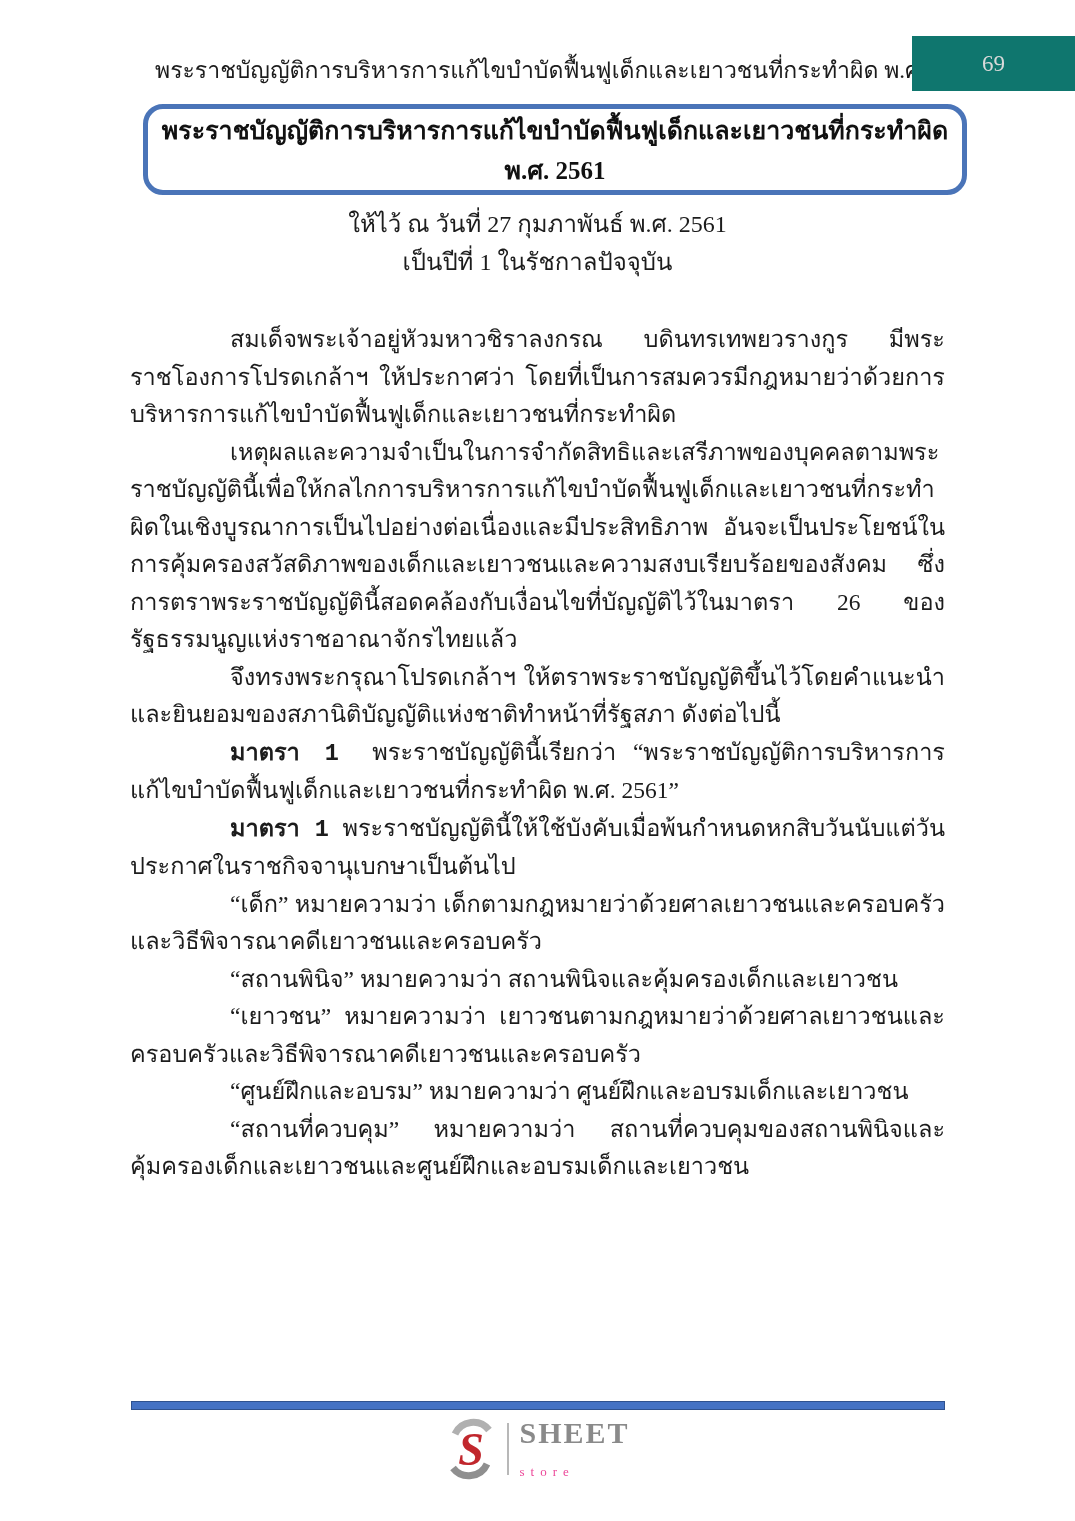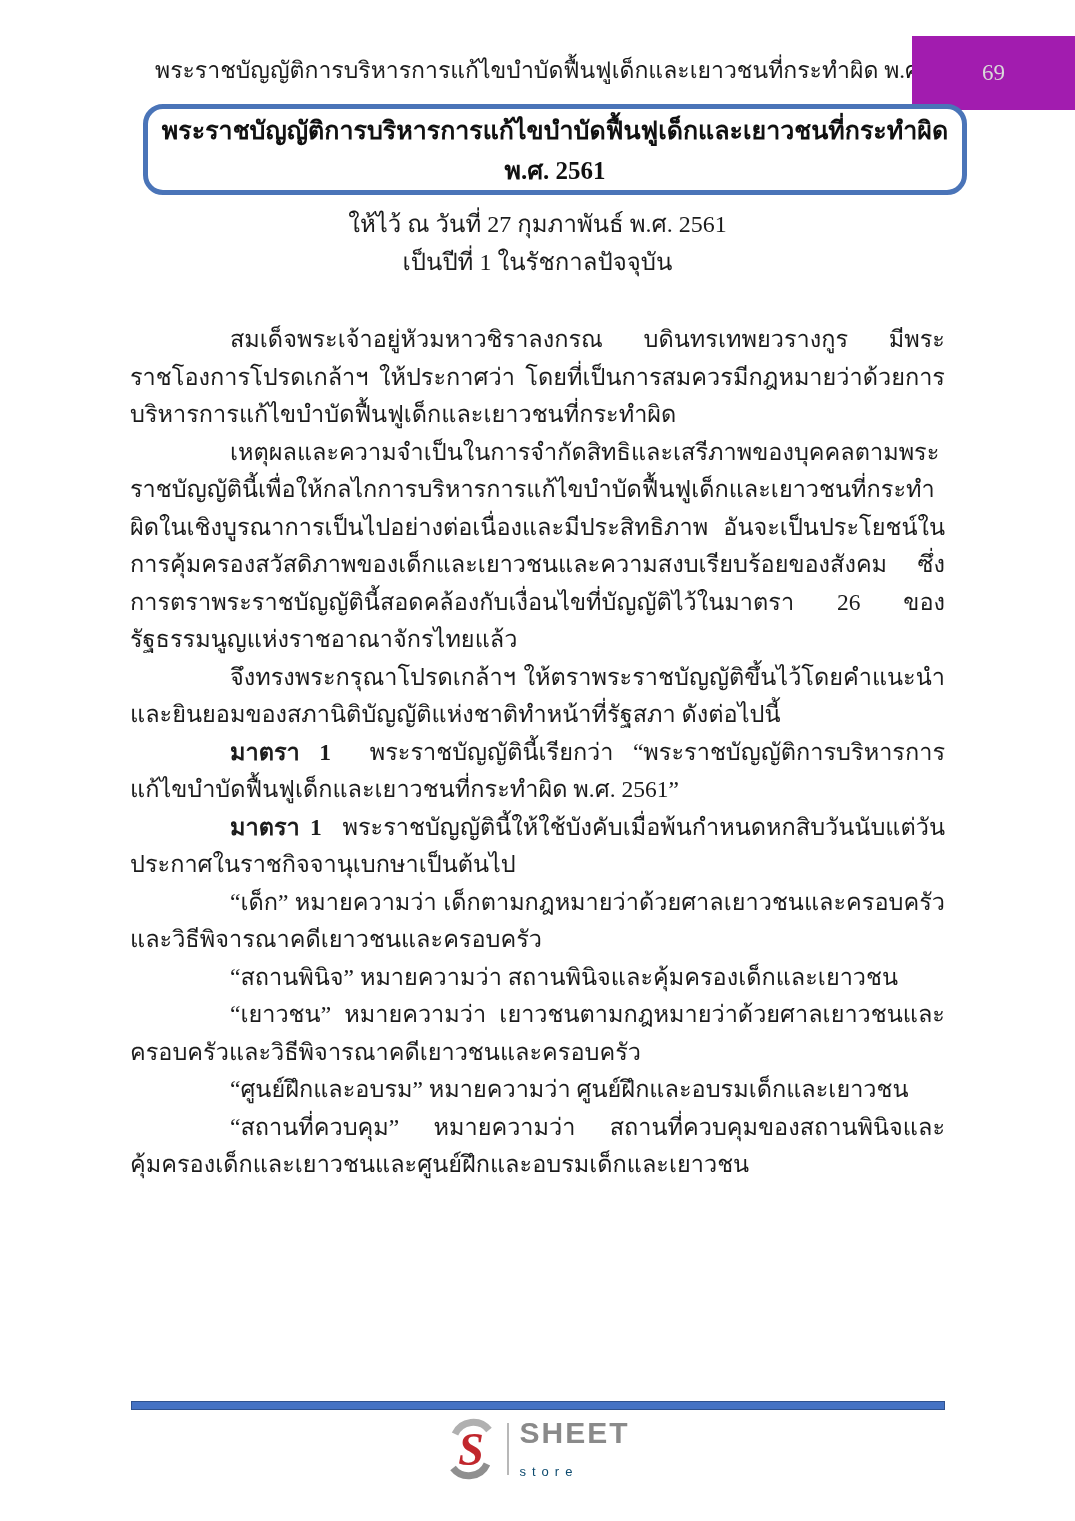--- a/index.html
+++ b/index.html
@@ -24,22 +24,22 @@
     text-align: center;
     font-size: 23px;
     white-space: nowrap;
     color: #1c1c1c;
   }
   .page-number-box {
     position: absolute;
     top: 36px;
     left: 912px;
     width: 163px;
-    height: 74px;
-    background: #a21caf;
+    height: 55px;
+    background: #0f766e;
     display: flex;
     align-items: center;
     justify-content: center;
   }
   .page-number-box span {
     color: #d9d9d9;
     font-size: 23px;
   }
 
   
@@ -83,21 +83,21 @@
     width: 815px;
     font-size: 23.5px;
     line-height: 37.5px;
     text-align: justify;
     color: #1c1c1c;
   }
   .body-text p {
     margin: 0;
     text-indent: 100px;
   }
-  .body-text p b { font-weight: bold; }
+  .body-text p b { font-weight: bold; font-family: Liberation Mono, monospace; }
 
   
   .footer-bar {
     position: absolute;
     top: 1401px;
     left: 131px;
     width: 814px;
     height: 9px;
     background: #4472c4;
     border: 1px solid #2f528f;
@@ -112,31 +112,31 @@
     justify-content: center;
     gap: 10px;
     font-family: "Liberation Sans", sans-serif;
   }
   .logo-mark { width: 52px; height: 62px; }
   .logo-divider {
     width: 2px;
     height: 52px;
     background: #b8b8b8;
   }
-  .logo-textcol { display: flex; flex-direction: column; justify-content: center; }
+  .logo-textcol { display: flex; flex-direction: column; justify-content: center; font-family: Liberation Serif, serif; }
   .logo-sheet {
     font-size: 30px;
     font-weight: bold;
     color: #8a8a8a;
     letter-spacing: 2px;
     line-height: 30px;
   }
   .logo-store {
     font-size: 13px;
-    color: #0c4a6e;
+    color: #ec4899;
     letter-spacing: 6px;
     line-height: 16px;
     margin-top: 16px;
   }
 </style>
 </head>
 <body>
 
 <div class="page">
 

